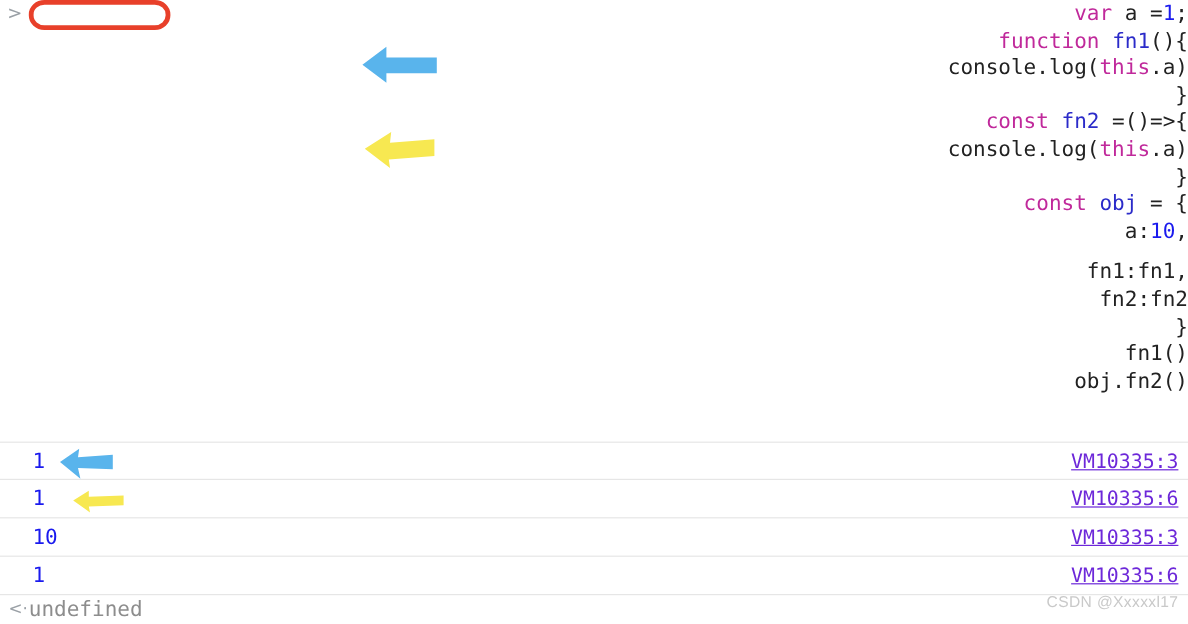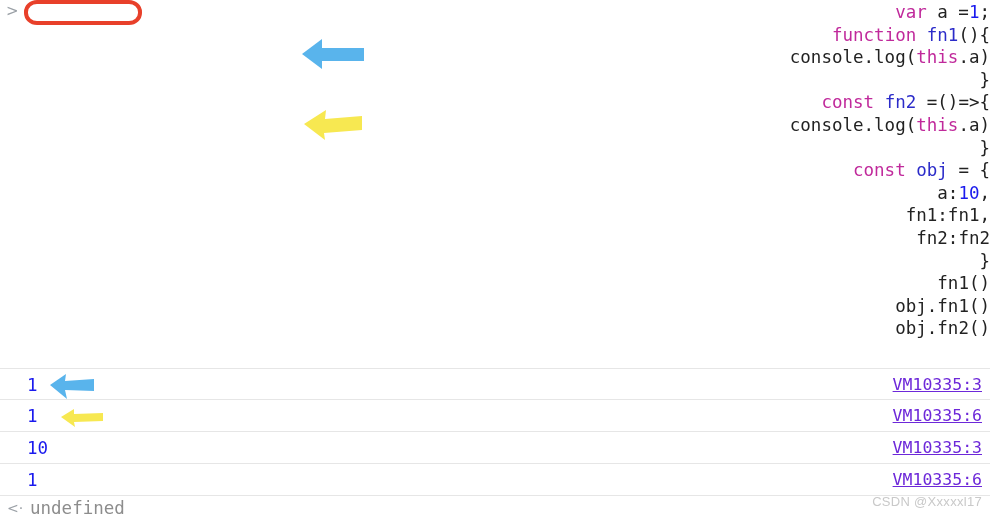--- a/index.html
+++ b/index.html
@@ -127,21 +127,21 @@
     left: 7px;
     top: 0;
     height: 24px;
     line-height: 24px;
     font-size: 14px;
     color: #9aa0a6;
     font-family: "DejaVu Sans", "Liberation Sans", sans-serif;
   }
   #return-value {
     position: absolute;
-    left: 30px;
+    left: 24px;
     top: 0;
     height: 24px;
     line-height: 24px;
     font-size: 17.5px;
     color: #8d8d8d;
     font-family: "DejaVu Sans Mono", "Liberation Mono", monospace;
   }
 
   
   #watermark {
@@ -163,25 +163,24 @@
   <div id="code-lines">
       <div class="code-line"><span class="tok-kw">var </span><span class="tok-plain">a =</span><span class="tok-num">1</span><span class="tok-plain">;</span></div>
       <div class="code-line"><span class="tok-kw">function </span><span class="tok-fn">fn1</span><span class="tok-plain">(){</span></div>
       <div class="code-line" style="padding-left: 78px;"><span class="tok-plain">console.log(</span><span class="tok-this">this</span><span class="tok-plain">.a)</span></div>
       <div class="code-line"><span class="tok-plain">}</span></div>
       <div class="code-line"><span class="tok-kw">const </span><span class="tok-fn">fn2</span><span class="tok-plain"> =()=&gt;{</span></div>
       <div class="code-line" style="padding-left: 78px;"><span class="tok-plain">console.log(</span><span class="tok-this">this</span><span class="tok-plain">.a)</span></div>
       <div class="code-line"><span class="tok-plain">}</span></div>
       <div class="code-line"><span class="tok-kw">const </span><span class="tok-fn">obj</span><span class="tok-plain"> = {</span></div>
       <div class="code-line" style="padding-left: 78px;"><span class="tok-plain">a:</span><span class="tok-num">10</span><span class="tok-plain">,</span></div>
-      <div class="code-line" style="padding-left: 78px;"><span class="tok-plain">fn1:fn1,</span></div>
+      <div class="code-line" style="padding-left: 78px; margin-top: 12px;"><span class="tok-plain">fn1:fn1,</span></div>
       <div class="code-line" style="padding-left: 102px;"><span class="tok-plain">fn2:fn2</span></div>
       <div class="code-line"><span class="tok-plain">}</span></div>
       <div class="code-line"><span class="tok-plain">fn1()</span></div>
-      <div class="code-line"><span class="tok-plain">obj.fn1()</span></div>
       <div class="code-line"><span class="tok-plain">obj.fn2()</span></div>
     </div>
   <div id="red-oval"></div>
 </div>
 
 <svg class="big-arrow" style="left:300px; top:36px;" width="66" height="36" viewBox="0 0 66 36">
   <path d="M2 18 L22 3 L22 12 L64 12 L64 25 L22 25 L22 33 Z" fill="#59b4ec"></path>
 </svg>
 
 <svg class="big-arrow" style="left:302px; top:108px;" width="62" height="34" viewBox="0 0 62 34">

